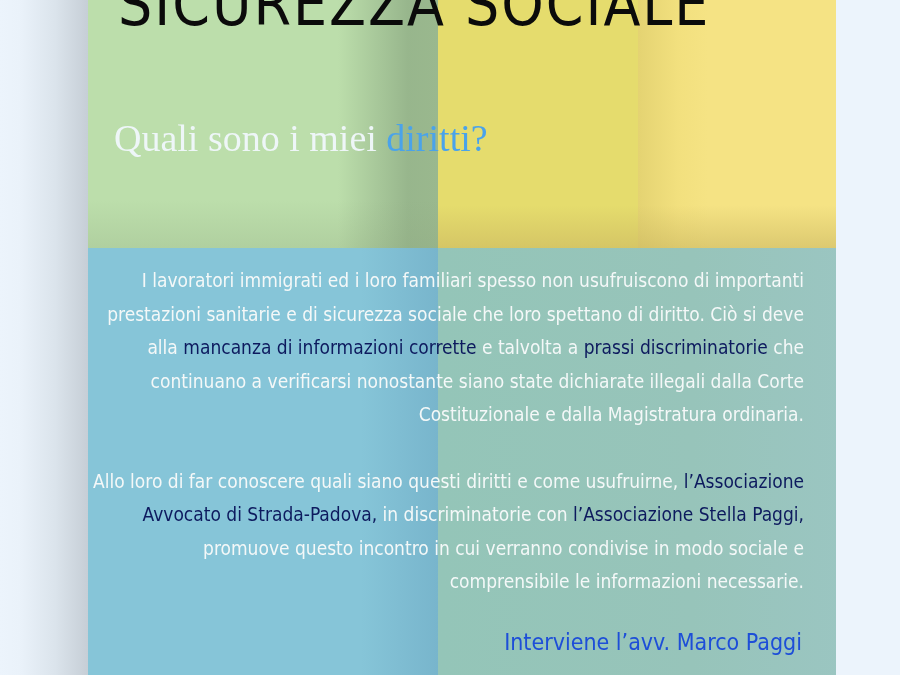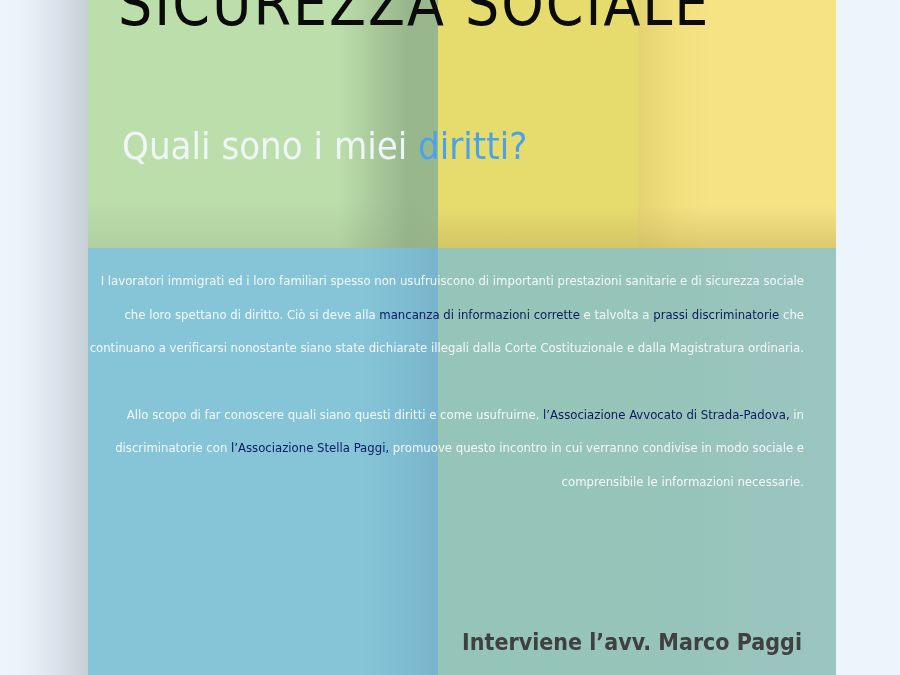--- a/index.html
+++ b/index.html
@@ -28,35 +28,35 @@
     background: linear-gradient(to right, #86c5d8 0%, #86c5d8 78%, #78b5cc 100%); }
   .teal { left:350px; top:248px; width:462px; height:427px;
     background: linear-gradient(to right, #94c5b8 0%, #97c4ba 55%, #9cc6c4 100%); }
 
   .title {
     position:absolute; left:30px; top:-30px; margin:0;
     font-size:60px; font-weight:normal; color:#0b0b0b; letter-spacing:2px;
     white-space:nowrap; line-height:68px;
   }
   .subtitle {
-    position:absolute; left:22px; top:110px; margin:12px;
-    font-size:38px; font-weight:normal; color:#eef6f8; white-space:nowrap; line-height:48px;
+    position:absolute; left:22px; top:110px; margin:4px;
+    font-size:38px; font-weight:normal; color:#eef6f8; white-space:nowrap; line-height:48px;font-family:Liberation Serif, serif;
   }
   .subtitle .hl { color:#4aa3ea; }
 
   .body-text {
     position:absolute; right:32px; top:264px; width:720px;
-    text-align:right; font-size:13px; line-height:33.5px; color:#f4f8f8;
+    text-align:right; font-size:19px; line-height:33.5px; color:#f4f8f8;
   }
   .body-text p { margin:0; }
   .body-text p + p { margin-top:33px; }
   .body-text .em { color:#0d1a5e; }
   .speaker {
     position:absolute; right:34px; top:622px; margin:0;
-    font-size:23px; color:#404040; white-space:nowrap; line-height:40px;font-weight:bold;
+    font-size:23px; color:#1d4ed8; white-space:nowrap; line-height:40px;
   }
 </style>
 </head>
 <body>
 
 <div class="page-shadow"></div>
 
 <div class="poster">
   <div class="blk green"></div>
   <div class="blk green-shade"></div>
@@ -66,17 +66,17 @@
   <div class="blk yellow-bottom"></div>
   <div class="blk blue"></div>
   <div class="blk teal"></div>
 
   <h1 class="title">SICUREZZA SOCIALE</h1>
 
   <h2 class="subtitle"><span>Quali sono i miei </span><span class="hl">diritti?</span></h2>
 
   <div class="body-text">
     <p><span>I lavoratori immigrati ed i loro familiari spesso non usufruiscono di importanti prestazioni sanitarie e di sicurezza sociale che loro spettano di diritto. Ciò si deve alla </span><span class="em">mancanza di informazioni corrette</span><span> e talvolta a </span><span class="em">prassi discriminatorie</span><span> che continuano a verificarsi nonostante siano state dichiarate illegali dalla Corte Costituzionale e dalla Magistratura ordinaria.</span></p>
-    <p><span>Allo scopo di far conoscere quali siano questi diritti e come usufruirne, </span><span class="em">l’Associazione Avvocato di Strada-Padova,</span><span> in discriminatorie con </span><span class="em">l’Associazione Stella Paggi,</span><span> promuove questo incontro in cui verranno condivise in modo sociale e comprensibile le informazioni necessarie.</span></p>
+    <p><span>Allo loro di far conoscere quali siano questi diritti e come usufruirne, </span><span class="em">l’Associazione Avvocato di Strada-Padova,</span><span> in discriminatorie con </span><span class="em">l’Associazione Stella Paggi,</span><span> promuove questo incontro in cui verranno condivise in modo sociale e comprensibile le informazioni necessarie.</span></p>
   </div>
 
   <p class="speaker">Interviene l’avv. Marco Paggi</p>
 </div>
 
 </body></html>

